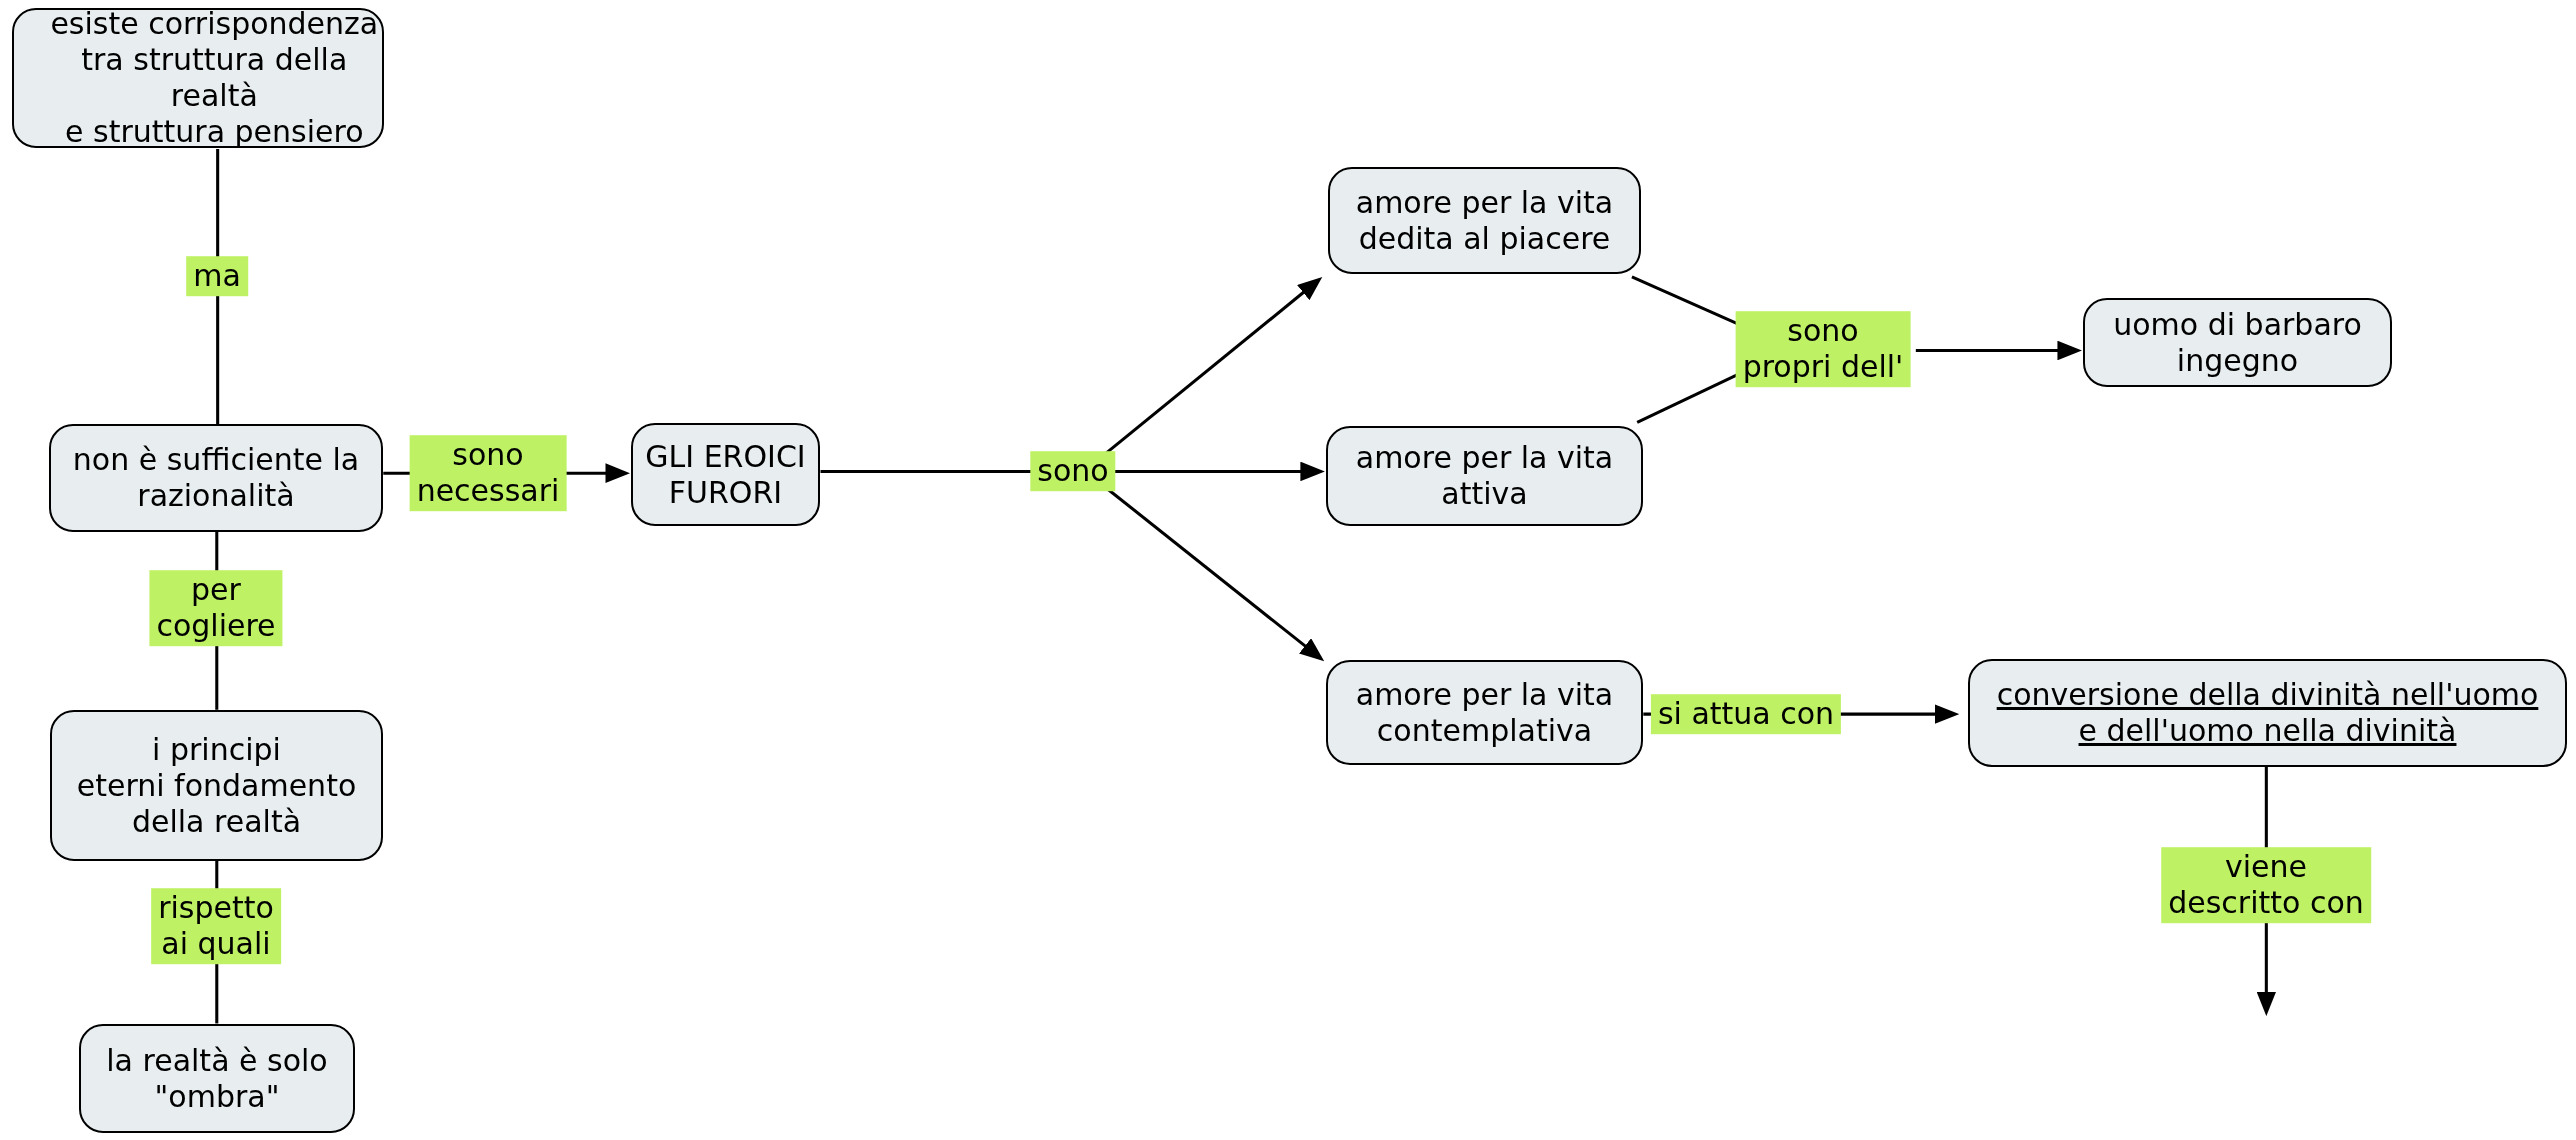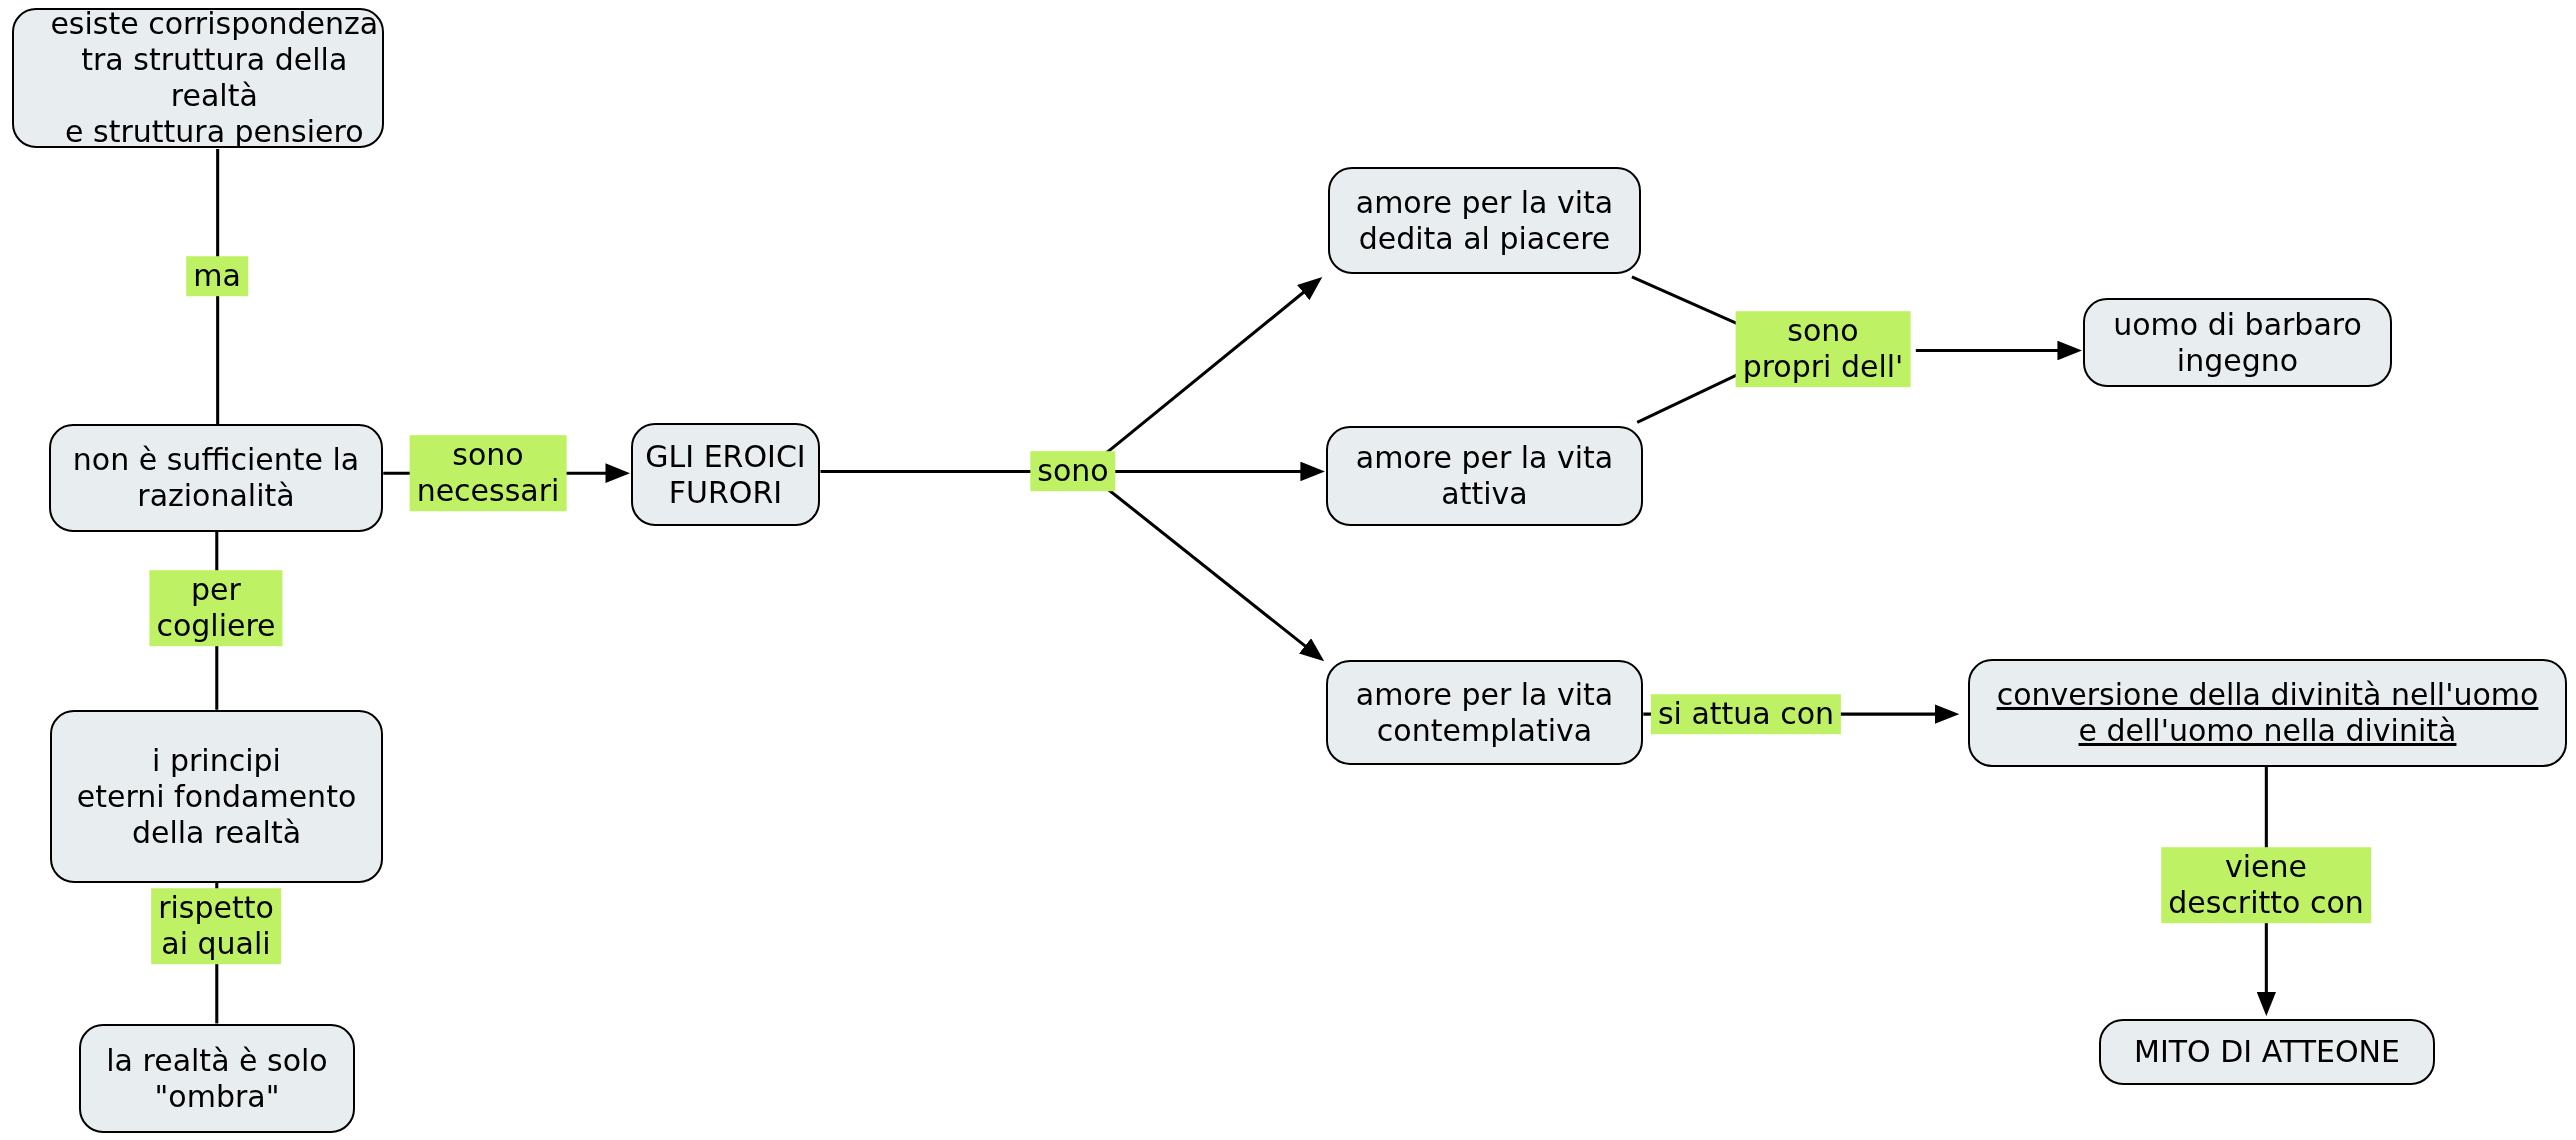--- a/index.html
+++ b/index.html
@@ -53,21 +53,21 @@
   
   #n-corrispondenza { left: 12.3px;   top: 8px;    width: 372px; height: 140px; padding-left: 32px; }
   #n-razionalita    { left: 49px;   top: 424px;  width: 334px; height: 108px; }
   #n-eroici         { left: 631px;  top: 423px;  width: 189px; height: 103px; }
   #n-piacere        { left: 1328px; top: 167px;  width: 313px; height: 107px; }
   #n-attiva         { left: 1326px; top: 426px;  width: 317px; height: 100px; }
   #n-contemplativa  { left: 1326px; top: 660px;  width: 317px; height: 105px; }
   #n-barbaro        { left: 2083px; top: 298px;  width: 309px; height: 89px; }
   #n-conversione    { left: 1968px; top: 659px;  width: 599px; height: 108px; text-decoration: underline; }
   #n-mito           { left: 2099px; top: 1019px; width: 336px; height: 66px;  }
-  #n-principi       { left: 50px;   top: 710px;  width: 333px; height: 173px; }
+  #n-principi       { left: 50px;   top: 710px;  width: 333px; height: 151px; }
   #n-ombra          { left: 79px;   top: 1024px; width: 276px; height: 109px; }
 
   
   #l-ma             { left: 217px;  top: 276px;  }
   #l-sono-necessari { left: 488px;  top: 473px;  }
   #l-sono           { left: 1073px; top: 471px;  }
   #l-sono-propri    { left: 1823px; top: 349px;  }
   #l-si-attua       { left: 1718px; top: 714px; margin-left: 28px;  }
   #l-viene          { left: 2266px; top: 885px; }
   #l-per-cogliere   { left: 216px;  top: 608px;  }
@@ -118,21 +118,20 @@
 
   <div class="node" id="n-contemplativa">amore per la vita
 contemplativa</div>
 
   <div class="node" id="n-barbaro">uomo di barbaro
 ingegno</div>
 
   <div class="node" id="n-conversione">conversione della divinità nell'uomo
 e dell'uomo nella divinità</div>
 
-  <div class="node" id="n-mito">MITO DI ATTEONE</div>
 
   <div class="node" id="n-principi">i principi
 eterni fondamento
 della realtà</div>
 
   <div class="node" id="n-ombra">la realtà è solo
 "ombra"</div>
 
   <div class="edge-label" id="l-ma">ma</div>
 

